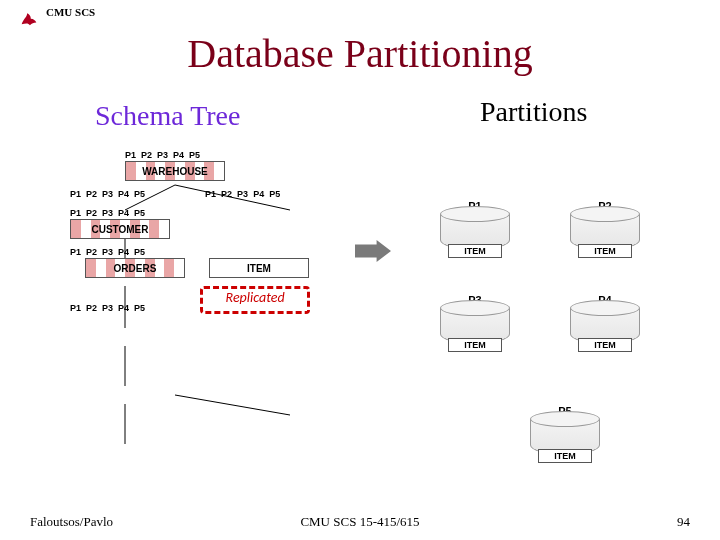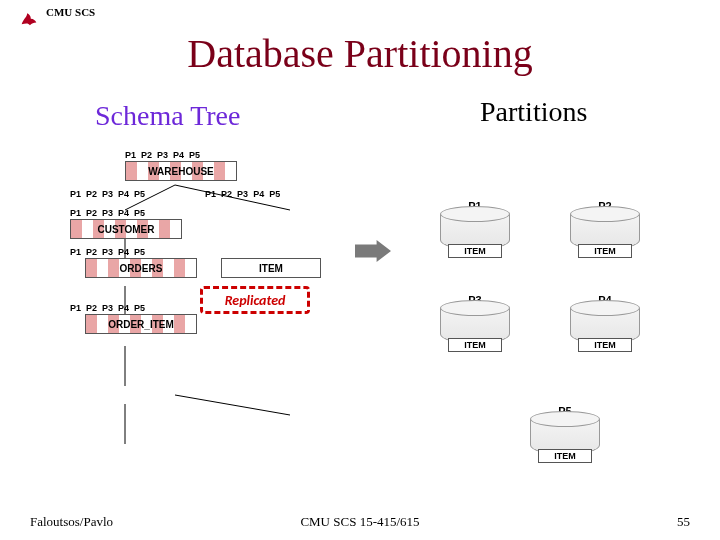--- a/index.html
+++ b/index.html
@@ -54,21 +54,21 @@
   }
   .node-group { margin-bottom: 8px; }
   .plabels {
     font-size: 9px;
     font-weight: bold;
     margin-bottom: 1px;
     display: flex;
     gap: 5px;
   }
   .node-box {
-    width: 112px;
+    width: 100px;
     height: 20px;
     border: 1px solid #555;
     position: relative;
     display: flex;
     align-items: center;
     justify-content: center;
     font-weight: bold;
     font-size: 10px;
     overflow: hidden;
   }
@@ -96,24 +96,22 @@
     justify-content: center;
     font-weight: bold;
     font-size: 10px;
     background: #fff;
   }
   .replicated-wrap {
     width: 110px;
     height: 28px;
     border: 3px dashed #c00;
     display: flex;
-    align-items: center;
     justify-content: center;
     border-radius: 4px;
-    font-weight: bold;
   }
   .replicated-label {
     font-family: Calibri, sans-serif;
     font-style: italic;
     font-size: 14px;
     color: #c00;
   }
   .row-orders { display:flex; gap:24px; align-items:flex-start; }
   .row-plrep { display:flex; gap:55px; align-items:flex-end; }
 
@@ -345,35 +343,20 @@
           <span>P2</span>
           <span>P3</span>
           <span>P4</span>
           <span>P5</span>
         </div>
       </div>
       <div class="replicated-wrap">
         <span class="replicated-label">Replicated</span>
       </div>
     </div>
-    <div class="node-box indent-sm">
-      <div class="stripes">
-          <div class="stripe"></div>
-          <div class="stripe"></div>
-          <div class="stripe"></div>
-          <div class="stripe"></div>
-          <div class="stripe"></div>
-          <div class="stripe"></div>
-          <div class="stripe"></div>
-          <div class="stripe"></div>
-          <div class="stripe"></div>
-          <div class="stripe"></div>
-        </div>
-      <span>ORDER_ITEM</span>
-    </div>
   </div>
 
 </div>
 
 <div class="arrow-block arrow1"></div>
 
 <div class="partitions">
   <div class="part-cell">
     <div class="p-label">P1</div>
     <div class="cylinder">
@@ -413,14 +396,14 @@
   <div class="cylinder">
       <div class="cyl-body"></div>
       <div class="cyl-top"></div>
     </div>
   <div class="item-small">ITEM</div>
 </div>
 
 <div class="footer">
   <span>Faloutsos/Pavlo</span>
   <span class="center">CMU SCS 15-415/615</span>
-  <span>55</span>
+  <span>94</span>
 </div>
 
 </body></html>

